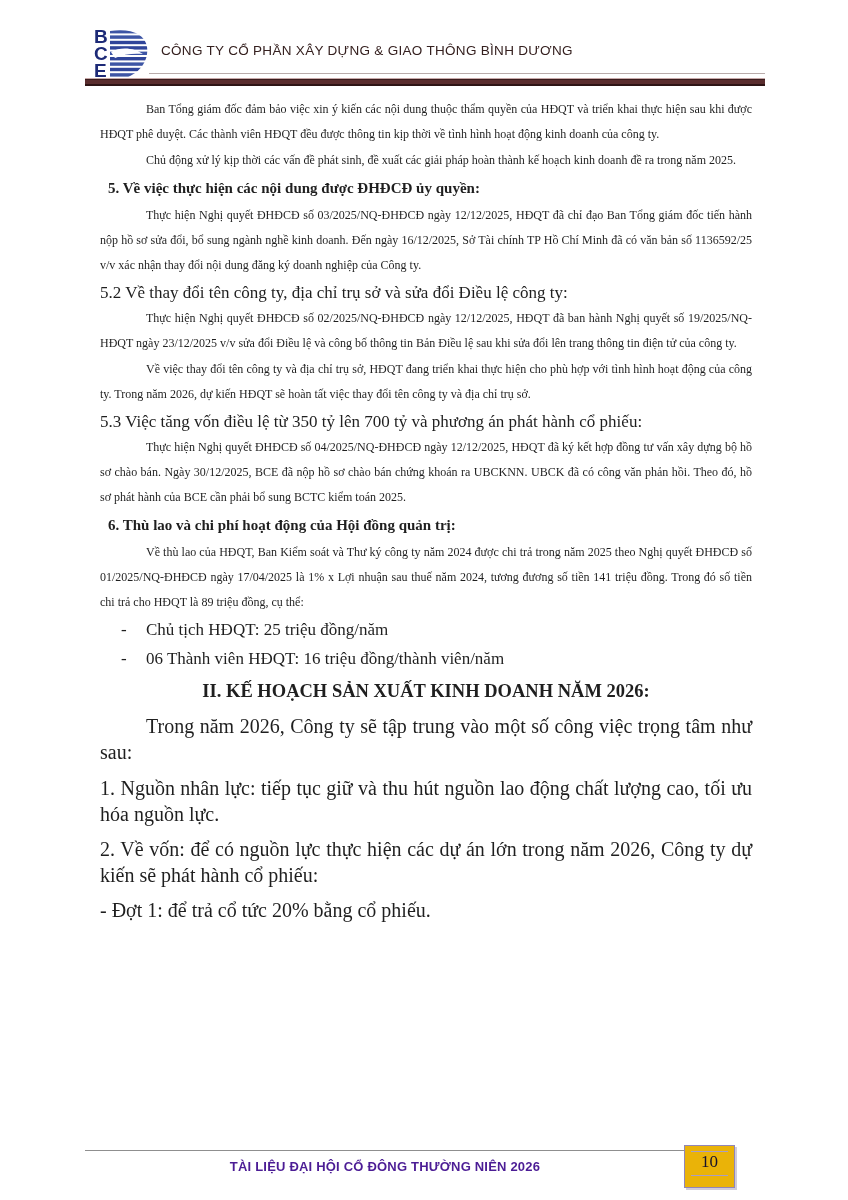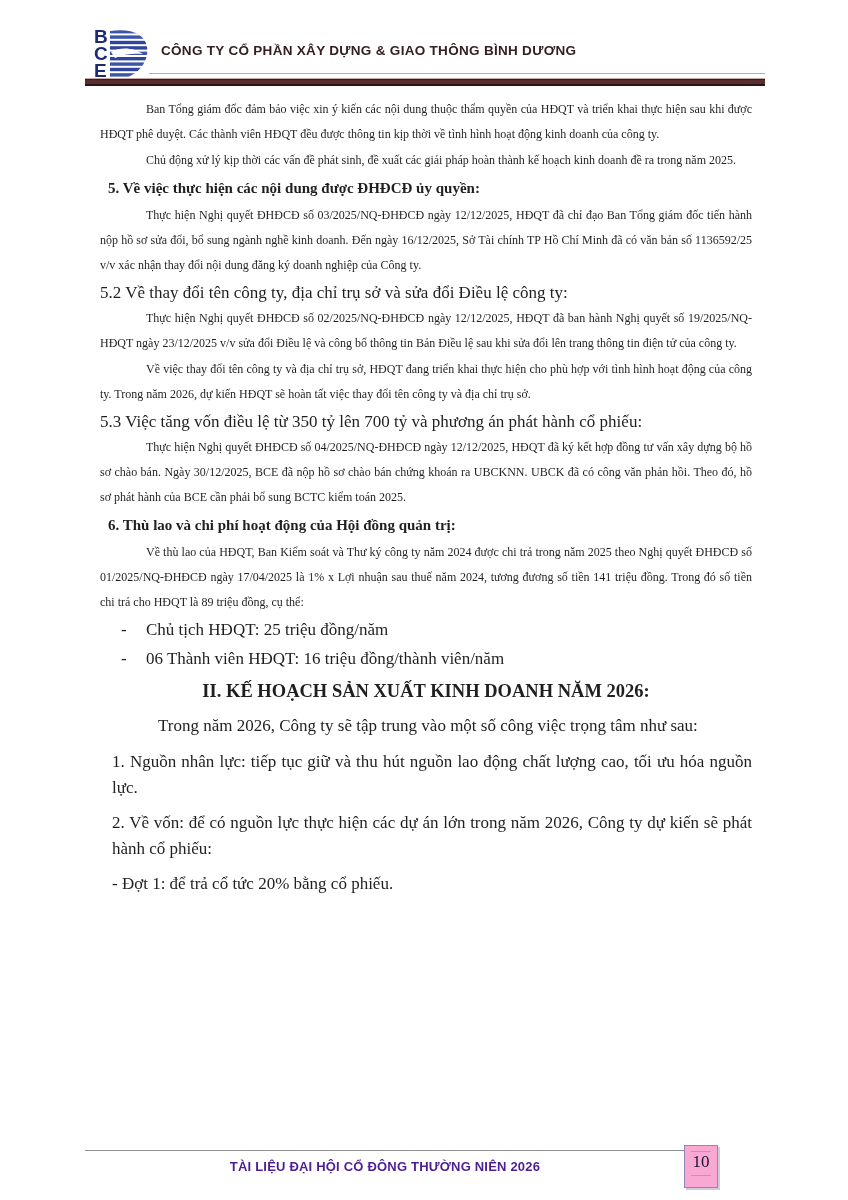--- a/index.html
+++ b/index.html
@@ -9,54 +9,54 @@
     font-family:"Liberation Serif","DejaVu Serif",serif;
     color:#1f1f1f;
   }
 
   
   .header { position:absolute; left:85px; top:28px; width:680px; height:60px; }
   .logo { position:absolute; left:8px; top:0; width:56px; height:53px; }
   .company-name {
     position:absolute; left:76px; top:15px;
     font-family:"Liberation Sans","DejaVu Sans",sans-serif;
-    font-weight:bold; font-size:13.5px; letter-spacing:.3px; color:#35201f;
+    font-weight:normal; font-size:13.5px; letter-spacing:.3px; color:#35201f;
     white-space:nowrap;
   }
   .header-thin-rule { position:absolute; left:64px; top:45px; width:616px; height:1px; background:#b9acab; }
   .header-thick-rule {
     position:absolute; left:0; top:50px; width:680px; height:8px;
     background:linear-gradient(#c7a8a8 0 1px, #3a1c1d 1px 2px, #5a2d2e 2px 6px, #2e1415 6px 8px);
   }
 
   
   .content { position:absolute; left:100px; top:97px; width:652px; }
   .para {
     font-size:12px; line-height:25px; text-align:justify;
     text-indent:46px; margin:0 0 1px 0;
   }
   .sub { font-size:17px; line-height:25px; margin:2px 0 1px 0; text-align:justify; }
   .heading { font-weight:bold; font-size:15px; line-height:26px; margin:2px 0 2px 8px; }
   .heading-major { font-weight:bold; font-size:18.5px; line-height:28px; margin:6px 0 8px 0;text-align:center; }
   .bullet { display:flex; font-size:17px; line-height:25px; margin:2px 0 4px 0; }
   .bullet-marker { flex:0 0 46px; padding-left:21px; box-sizing:border-box; }
   .bullet-text { flex:1; }
-  .s2p { font-size:17px; line-height:26px; text-align:justify; margin:0 0 9px 12px; }
+  .s2p { font-size:20px; line-height:26px; text-align:justify; margin:0 0 9px 0; }
   .s2-intro { text-indent:46px; margin-bottom:10px; }
 
   
   .footer-rule { position:absolute; left:85px; top:1150px; width:600px; height:1px; background:#8f8f8f; }
   .footer-title {
     position:absolute; left:85px; top:1159px; width:600px; text-align:center;
     font-family:"Liberation Sans","DejaVu Sans",sans-serif;
     font-weight:bold; font-size:13px; color:#4c1d95; letter-spacing:.2px;
   }
   .page-badge {
-    position:absolute; left:684px; top:1145px; width:34px; height:43px;
-    background:#f9a8d4; border:1px solid #9186b8; box-sizing:border-box;
+    position:absolute; left:684px; top:1145px; width:51px; height:43px;
+    background:#eab308; border:1px solid #9186b8; box-sizing:border-box;
     box-shadow:2px 2px 0 rgba(120,110,150,.35);
   }
   .page-badge .badge-top-line { position:absolute; left:6px; right:6px; top:5px; height:1px; background:#a89dc6; }
   .page-badge .badge-bottom-line { position:absolute; left:6px; right:6px; top:29px; height:1px; background:#a89dc6; }
   .page-number {
     position:absolute; left:0; right:0; top:6px; text-align:center;
     font-family:"Liberation Serif","DejaVu Serif",serif;
     font-size:17px; color:#16122c;
   }
 </style>

